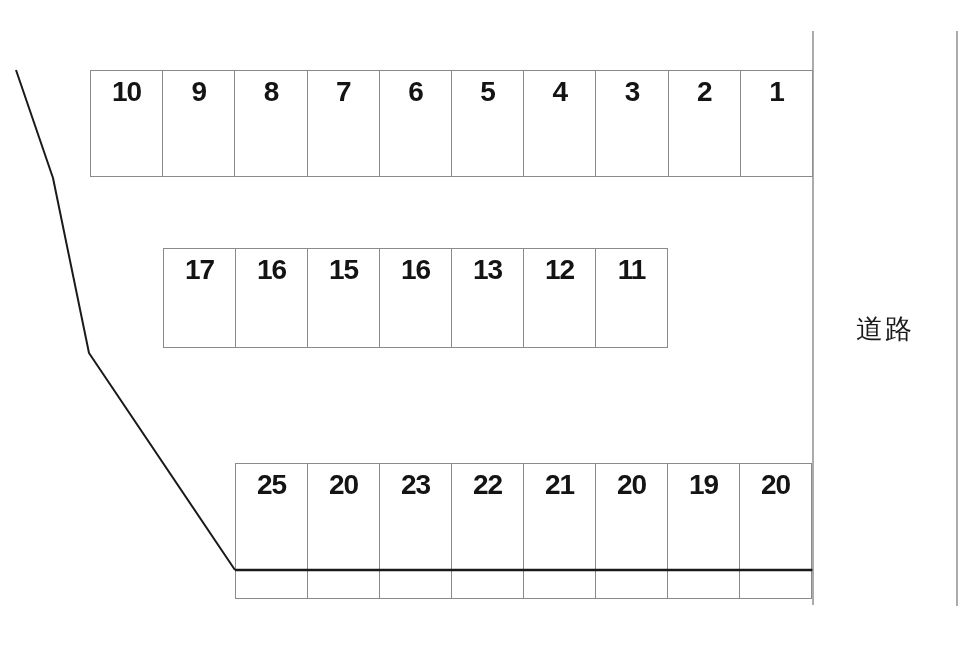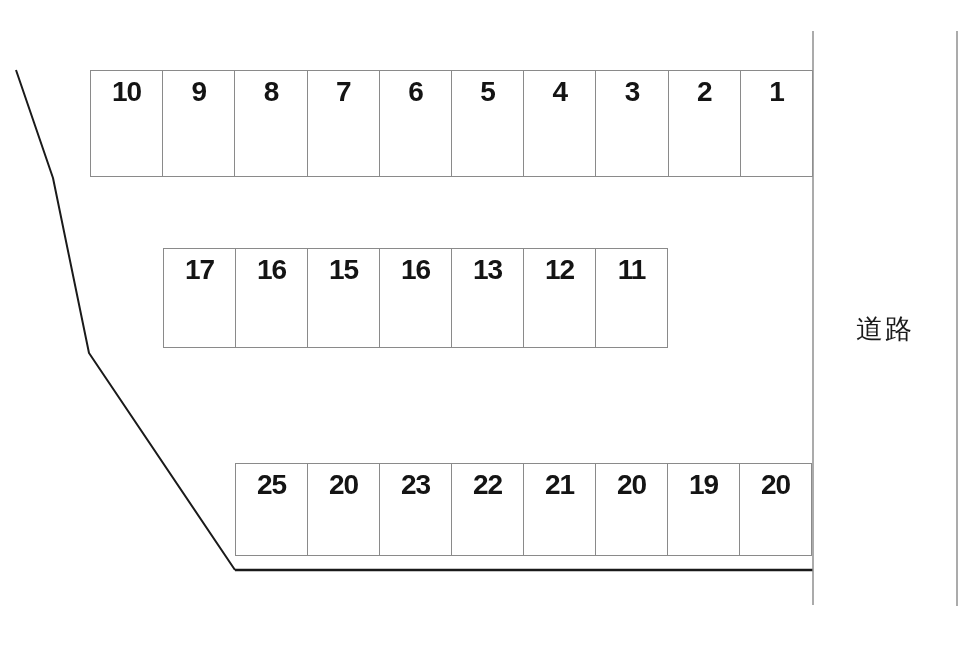--- a/index.html
+++ b/index.html
@@ -17,21 +17,21 @@
   }
   .row {
     position: absolute;
     display: flex;
     box-sizing: border-box;
     border: 1px solid #8a8a8a;
     background: #ffffff;
   }
   .row-top    { left: 90px;  top: 70px;  width: 723px; height: 107px; }
   .row-middle { left: 163px; top: 248px; width: 505px; height: 100px; }
-  .row-bottom { left: 235px; top: 463px; width: 577px; height: 93px; }
+  .row-bottom { left: 235px; top: 463px; width: 577px; height: 136px; }
   .cell {
     flex: 1 1 0;
     box-sizing: border-box;
     border-right: 1px solid #8a8a8a;
     display: flex;
     justify-content: center;
     align-items: flex-start;
     padding-top: 7px;
   }
   .cell:last-child { border-right: none; }

